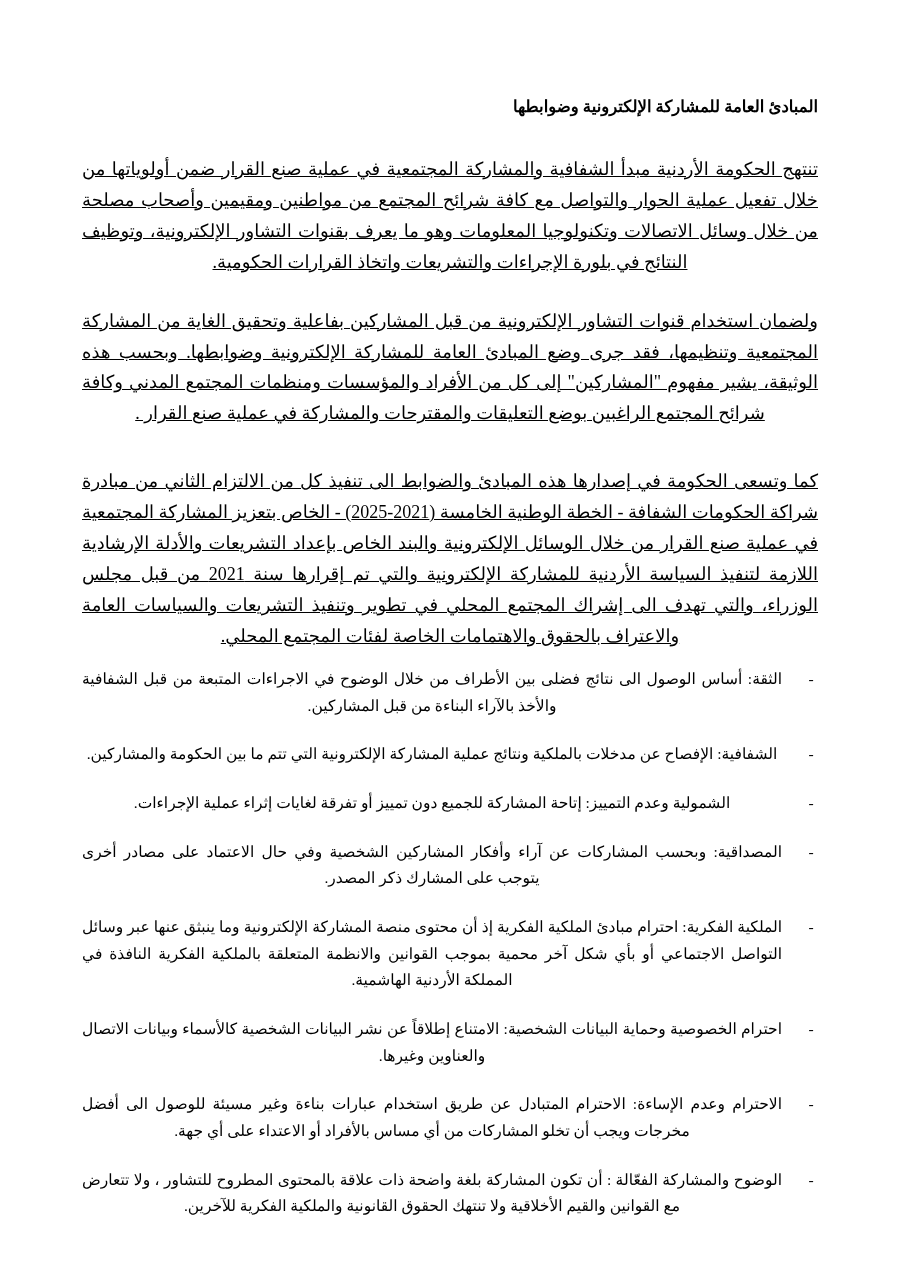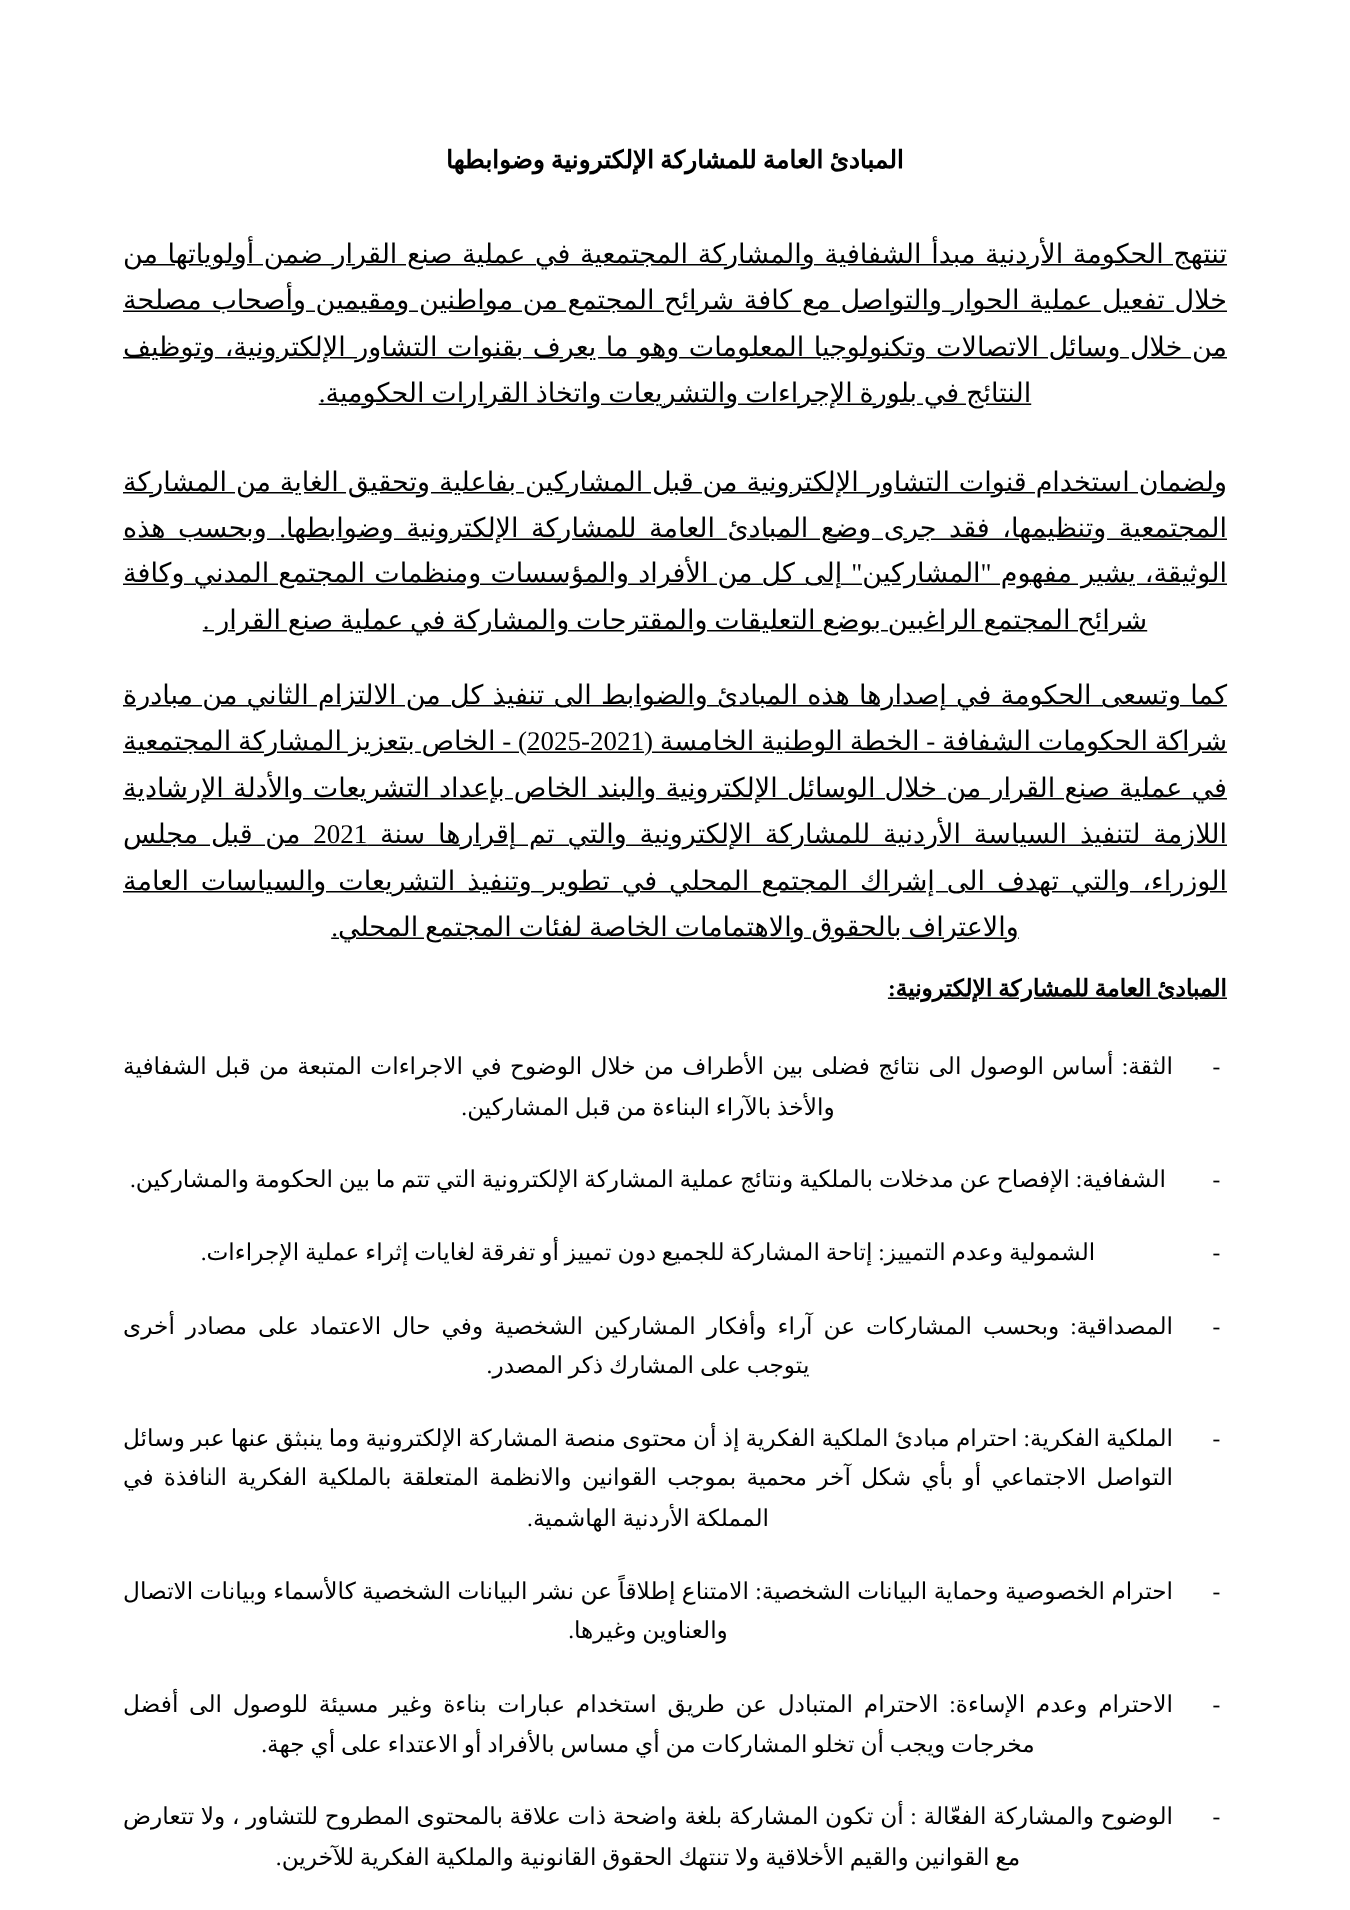--- a/index.html
+++ b/index.html
@@ -22,37 +22,36 @@
   }
   .content {
     position: absolute;
     top: 95px;
     right: 82px;
     left: 82px;
     direction: rtl;
     text-align: justify;
   }
   .doc-title {
-    text-align: center;
     font-weight: bold;
     font-size: 16.5px;
     line-height: 1.5;
     margin: 0 0 34px 0;
     letter-spacing: 0;
   }
   .para {
     font-size: 18px;
     line-height: 1.72;
     margin: 0 0 26px 0;
     text-align: justify;
     text-align-last: center;
     text-decoration: underline;
   }
   .para.p1 { margin-bottom: 28px; }
-  .para.p2 { margin-bottom: 19px; }
+  .para.p2 { margin-bottom: 37px; }
   .para.p3 { margin-bottom: 14px; }
 
   .section-heading {
     font-size: 15.5px;
     font-weight: bold;
     text-decoration: underline;
     margin: 0 0 26px 0;
     text-align: right;
     line-height: 1.6;
   }
@@ -94,21 +93,20 @@
   <div class="content">
 
     <h1 class="doc-title">المبادئ العامة للمشاركة الإلكترونية وضوابطها</h1>
 
     <p class="para p1">تنتهج الحكومة الأردنية مبدأ الشفافية والمشاركة المجتمعية في عملية صنع القرار ضمن أولوياتها من خلال تفعيل عملية الحوار والتواصل مع كافة شرائح المجتمع من مواطنين ومقيمين وأصحاب مصلحة من خلال وسائل الاتصالات وتكنولوجيا المعلومات وهو ما يعرف بقنوات التشاور الإلكترونية، وتوظيف النتائج  في بلورة الإجراءات والتشريعات واتخاذ القرارات الحكومية.</p>
 
     <p class="para p2">ولضمان استخدام قنوات التشاور الإلكترونية من قبل المشاركين بفاعلية وتحقيق الغاية من المشاركة المجتمعية وتنظيمها، فقد جرى وضع المبادئ العامة للمشاركة الإلكترونية وضوابطها. وبحسب هذه الوثيقة، يشير مفهوم "المشاركين"  إلى كل من الأفراد والمؤسسات ومنظمات المجتمع المدني وكافة شرائح المجتمع الراغبين بوضع التعليقات والمقترحات والمشاركة في عملية صنع القرار .</p>
 
     <p class="para p3">كما وتسعى الحكومة في إصدارها هذه المبادئ والضوابط الى تنفيذ كل من الالتزام الثاني من مبادرة شراكة الحكومات الشفافة - الخطة الوطنية الخامسة (2021-2025) - الخاص بتعزيز المشاركة المجتمعية في عملية صنع القرار من خلال الوسائل الإلكترونية والبند الخاص بإعداد التشريعات والأدلة الإرشادية اللازمة لتنفيذ السياسة الأردنية للمشاركة الإلكترونية والتي تم إقرارها سنة 2021 من قبل مجلس الوزراء، والتي تهدف الى إشراك المجتمع المحلي في تطوير وتنفيذ التشريعات والسياسات العامة والاعتراف بالحقوق والاهتمامات الخاصة لفئات المجتمع المحلي.</p>
 
-    <h2 class="section-heading">المبادئ العامة للمشاركة الإلكترونية:</h2>
 
     <ul class="principles">
       <li>
         <span class="bullet-dash">-</span>
         <span class="li-text">الثقة: أساس الوصول الى نتائج فضلى بين الأطراف من خلال الوضوح في الاجراءات المتبعة من قبل الشفافية والأخذ بالآراء البناءة من قبل المشاركين.</span>
       </li>
       <li>
         <span class="bullet-dash">-</span>
         <span class="li-text">الشفافية: الإفصاح عن مدخلات بالملكية ونتائج عملية المشاركة الإلكترونية التي تتم ما بين الحكومة والمشاركين.</span>
       </li>

